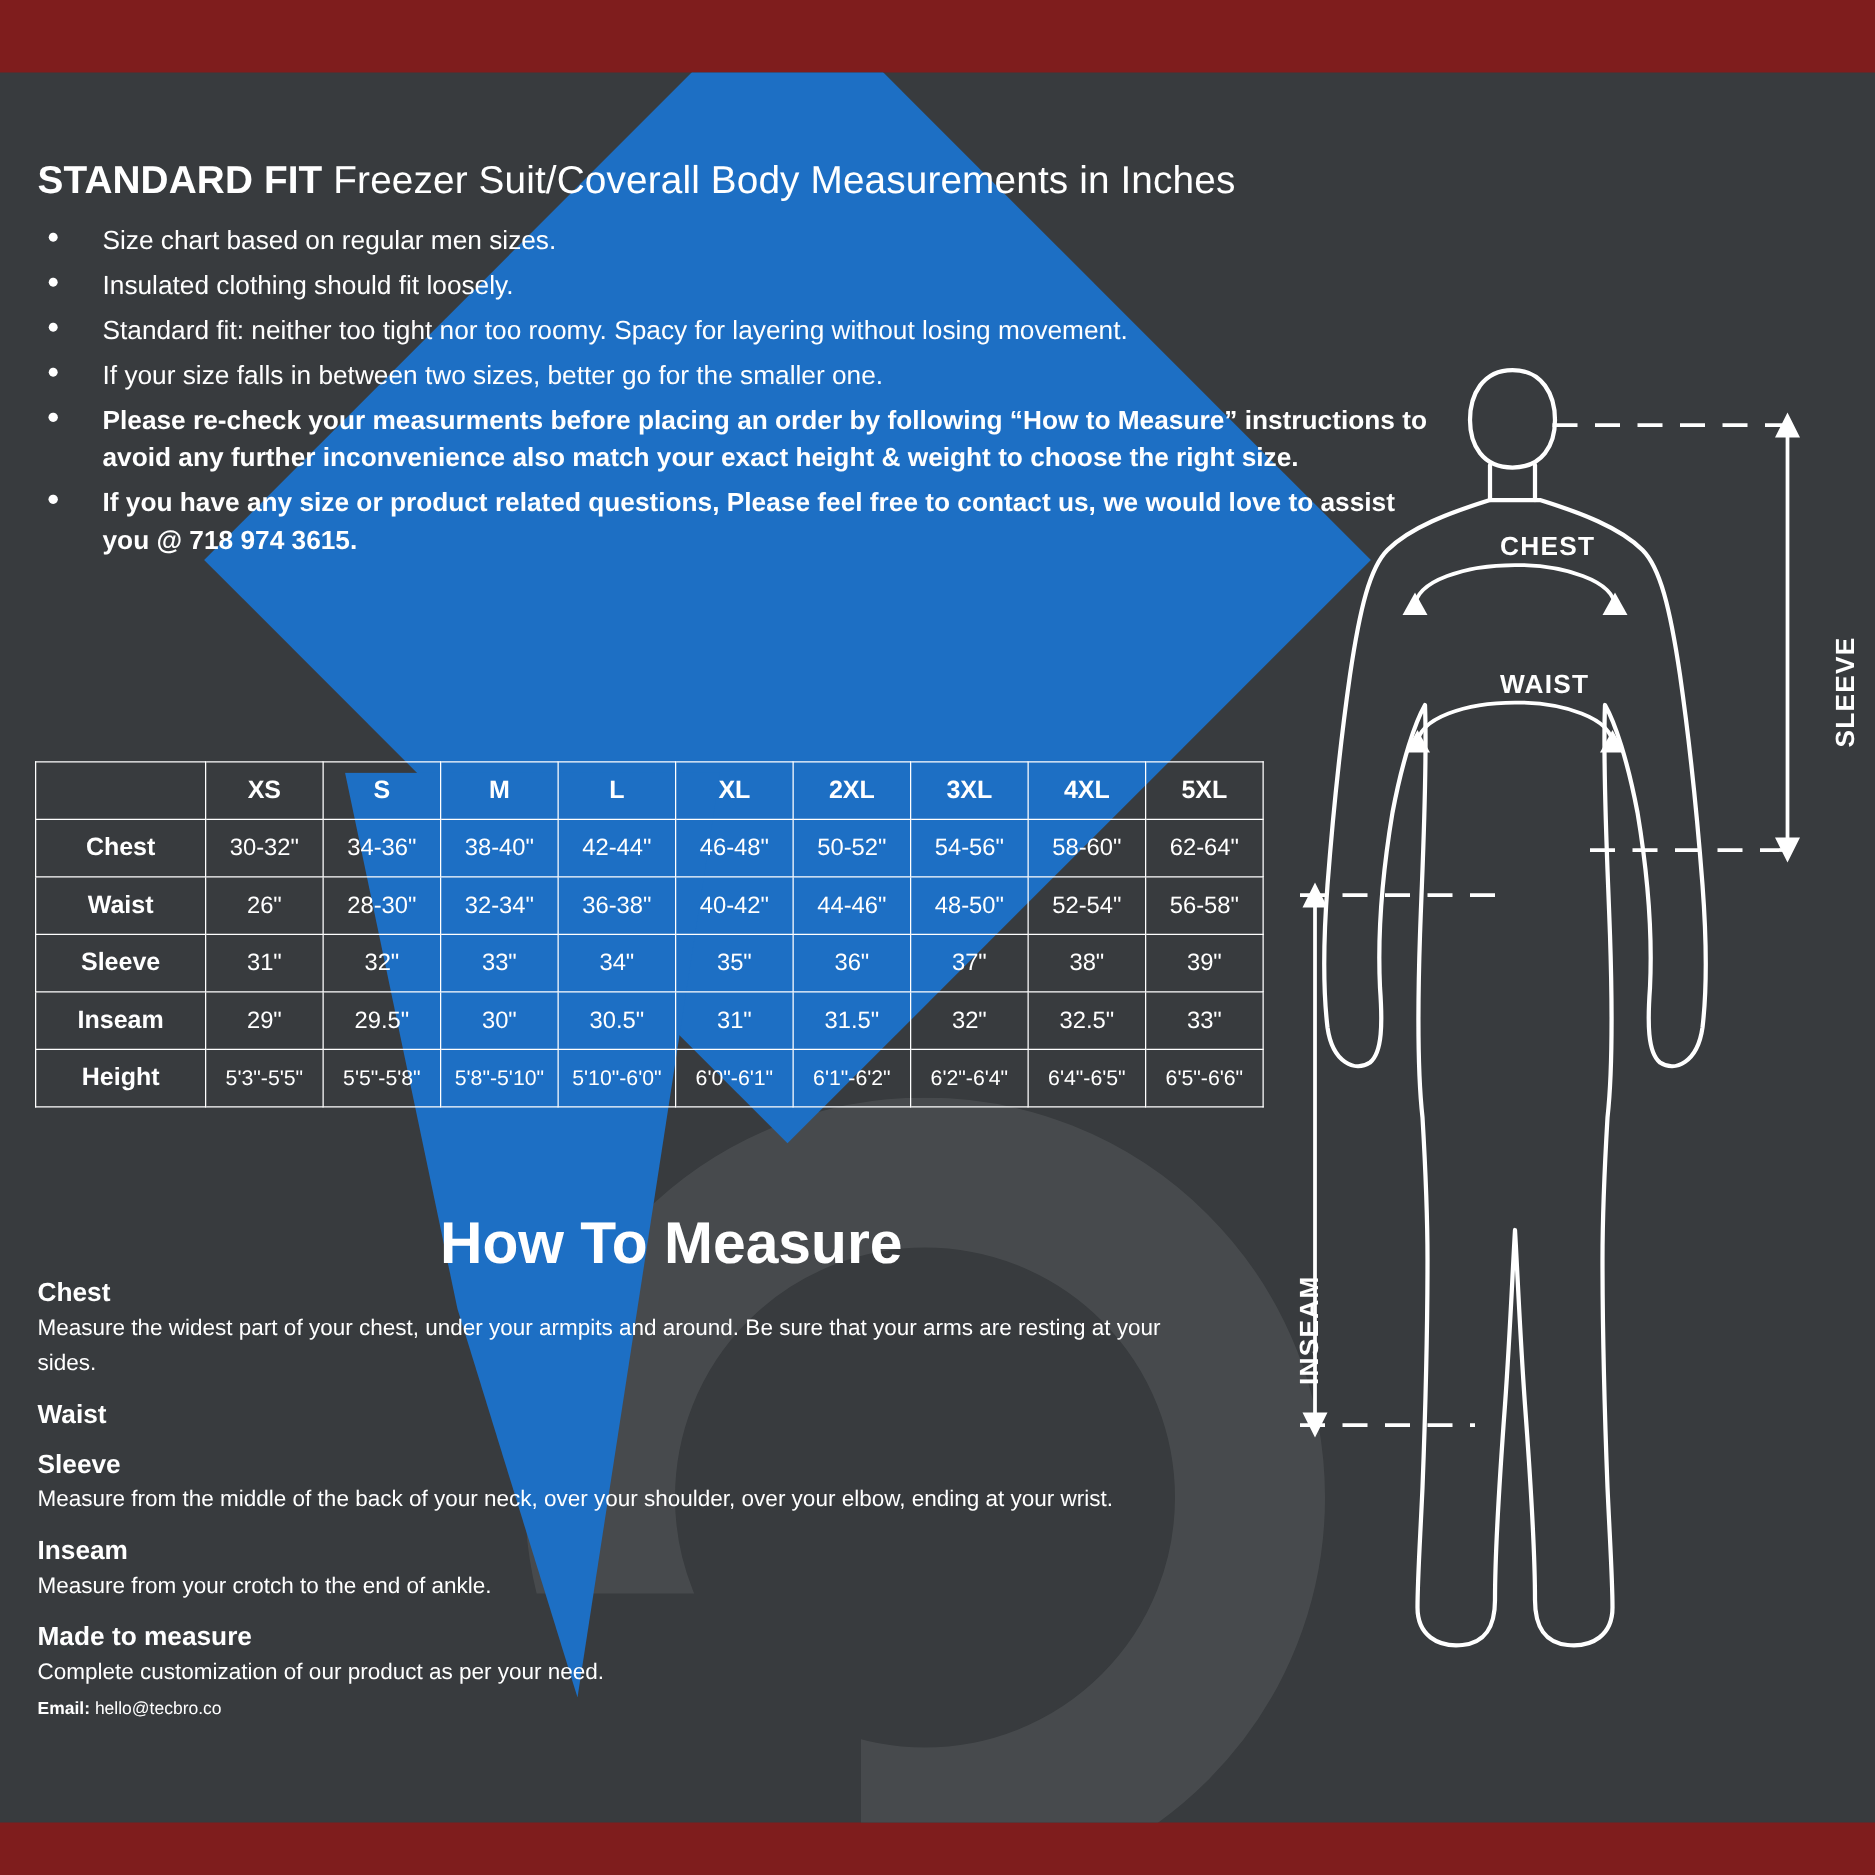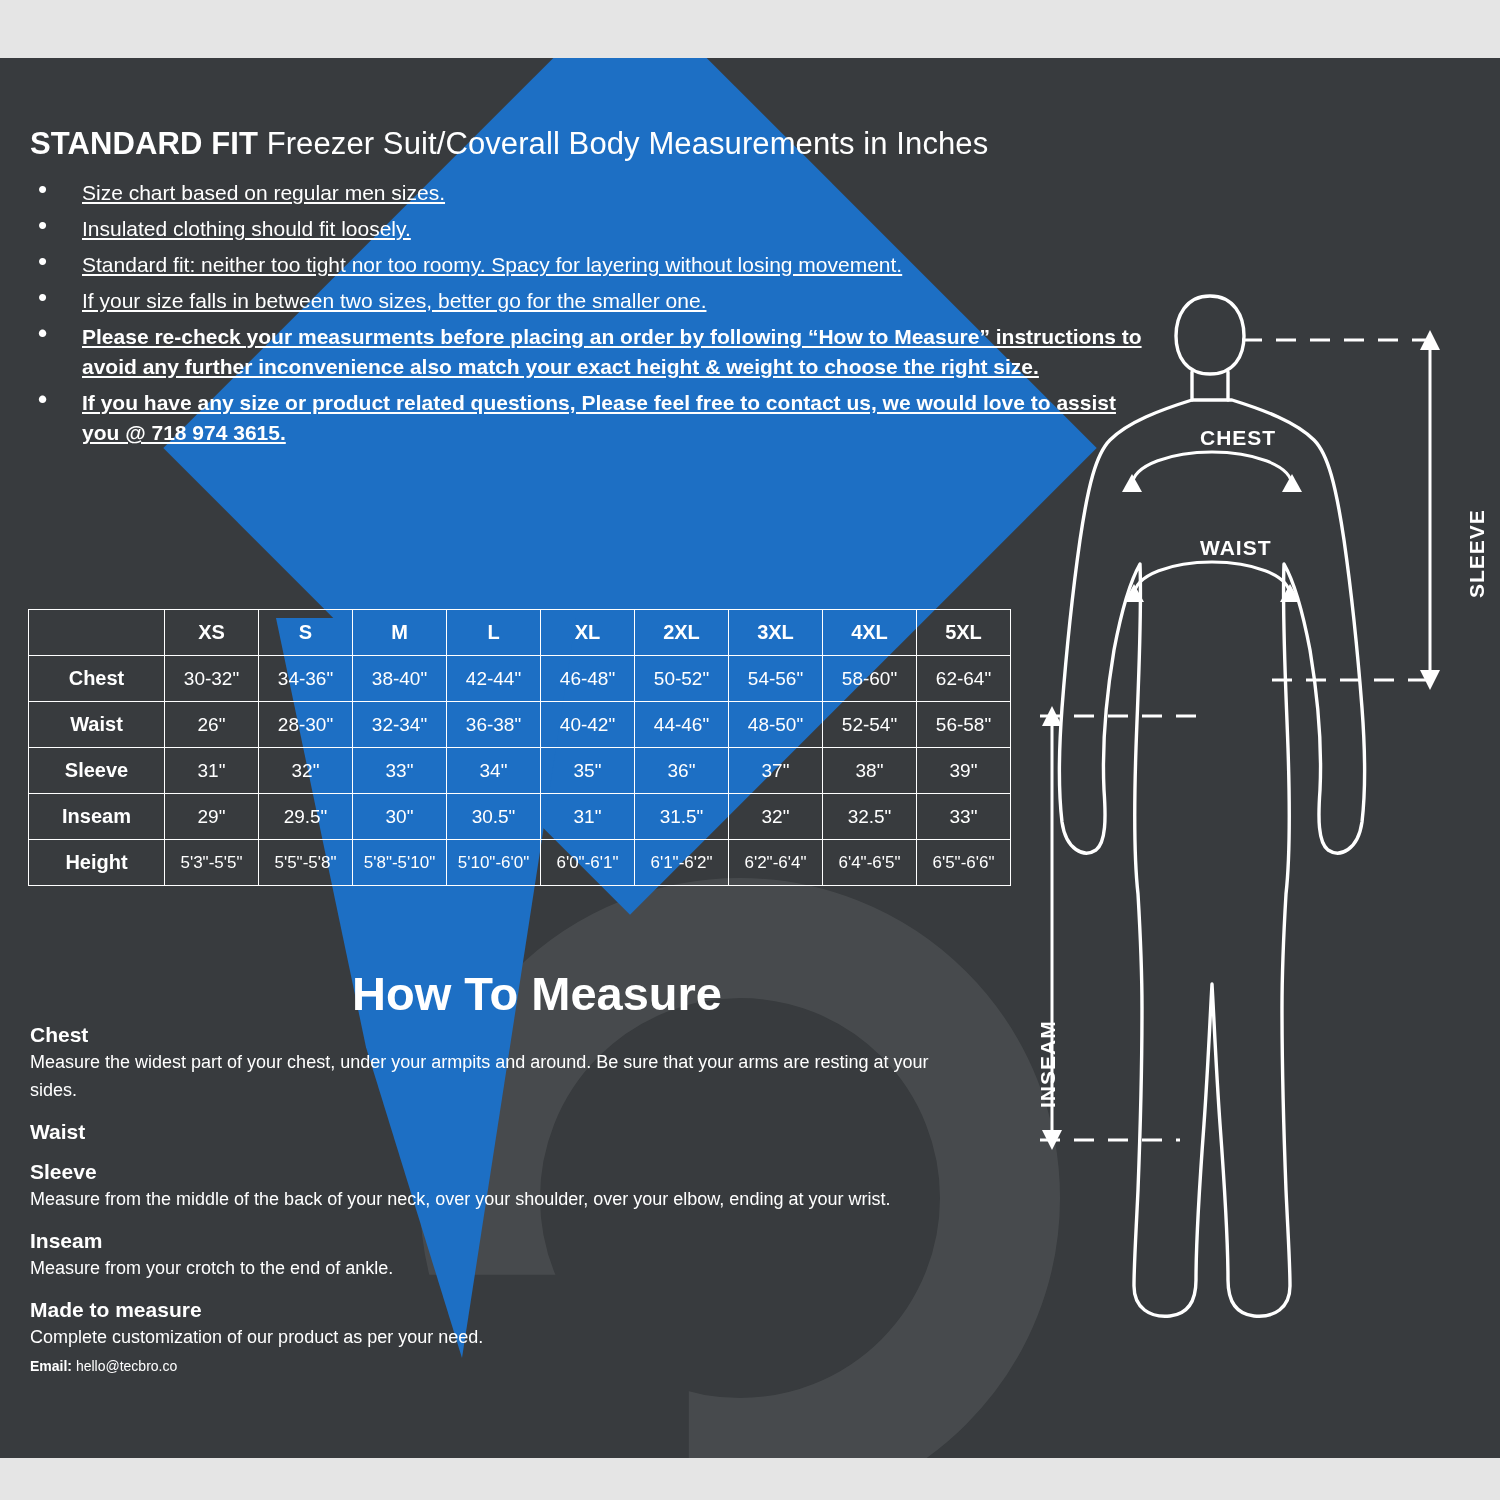--- a/index.html
+++ b/index.html
@@ -10,21 +10,21 @@
   body {
     width: 1500px;
     height: 1500px;
     font-family: "Liberation Sans", sans-serif;
     overflow: hidden;
   }
   #page {
     position: relative;
     width: 1500px;
     height: 1500px;
-    background: #e5e5e5;
+    background: #7f1d1d;
   }
   #panel {
     position: absolute;
     left: 0;
     top: 58px;
     width: 1500px;
     height: 1400px;
     background: #383b3e;
     overflow: hidden;
   }
@@ -77,21 +77,20 @@
 
   ul.bullets {
     position: absolute;
     left: 30px;
     top: 120px;
     width: 1120px;
     margin: 0;
     padding: 0;
     list-style: none;
     color: #ffffff;
-    text-decoration: underline;
   }
   ul.bullets li {
     position: relative;
     padding-left: 52px;
     font-size: 21px;
     line-height: 30px;
     margin-bottom: 6px;
   }
   ul.bullets li:before {
     content: "•";

